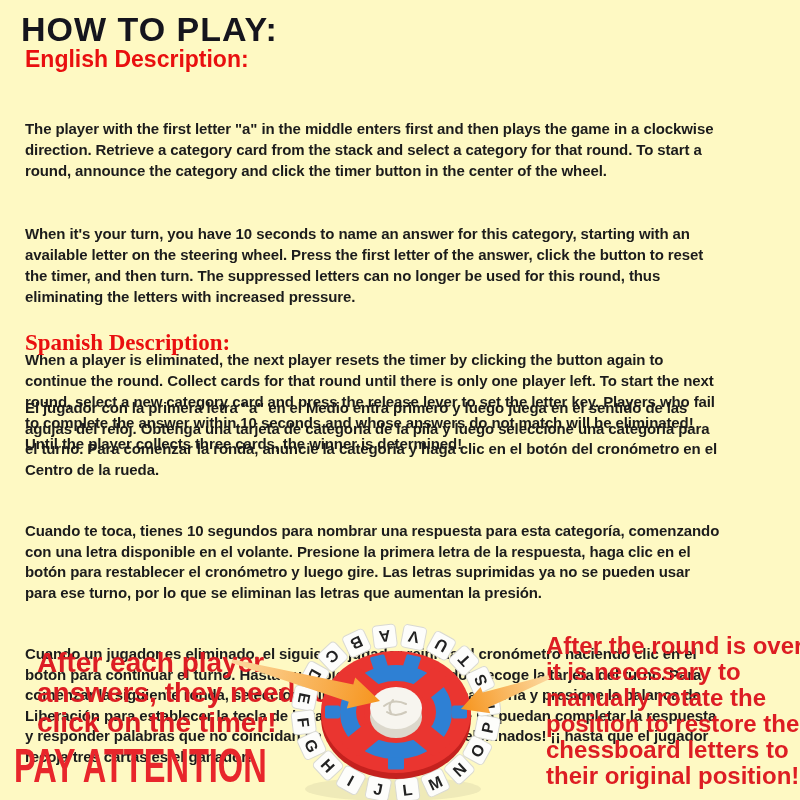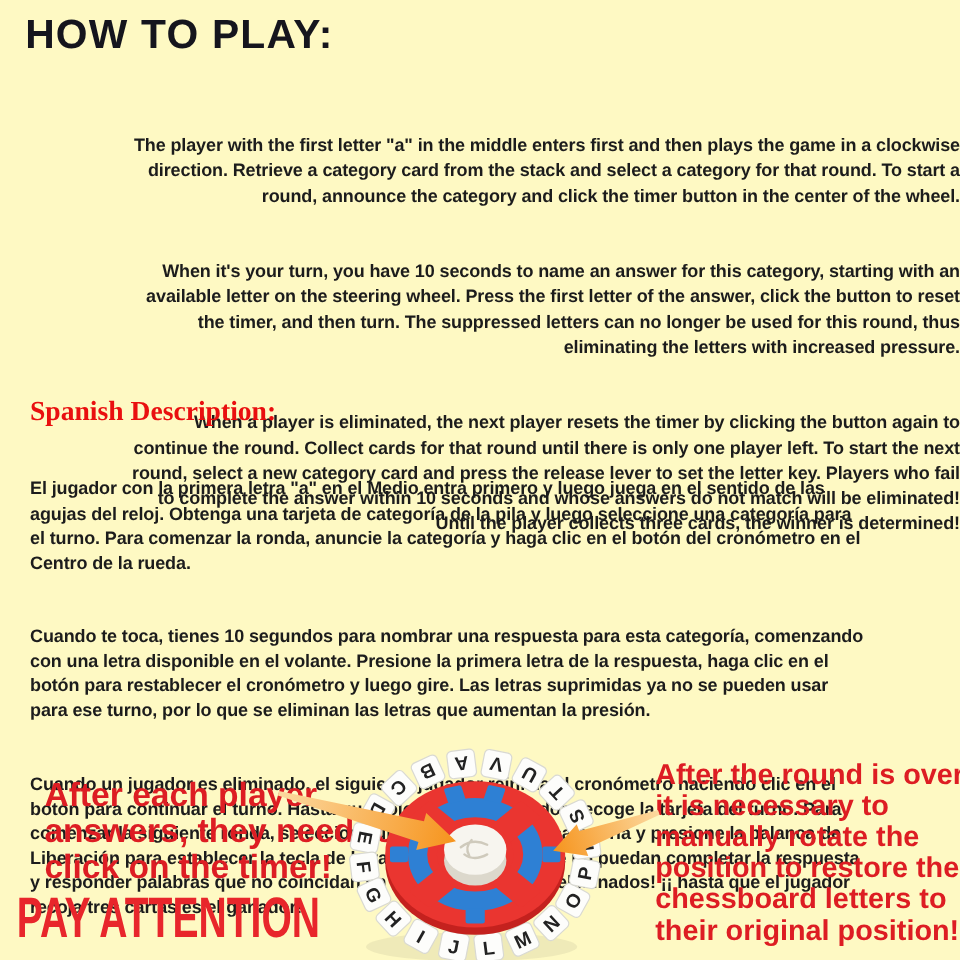--- a/index.html
+++ b/index.html
@@ -21,21 +21,21 @@
   }
   .sec-heading{
     font-size:23px;font-weight:bold;color:var(--heading_red);white-space:pre;
   }
   #en-heading{left:25px;top:46px;}
   #es-heading{left:25px;top:330px;font-family:Liberation Serif, serif;}
   .body-text{
     left:25px;width:775px;font-size:15px;font-weight:bold;line-height:21px;
     color:var(--body_black);white-space:pre;letter-spacing:-0.1px;
   }
-  #en-body{top:69px;text-align:right;}
+  #en-body{top:76px;}
   #es-body{top:357px;line-height:20.5px;}
   .body-text p{white-space:pre;}
   .note{
     font-weight:bold;color:var(--note_red);white-space:pre;
   }
   #note-left{left:37px;top:648px;font-size:28px;line-height:30px;}
   #note-right{left:546px;top:633px;font-size:24px;line-height:26px;}
   #banner{
     left:14px;top:739px;font-size:44px;font-weight:bold;color:var(--banner_red);
     transform:scale(0.74,1.08);transform-origin:left top;letter-spacing:0px;
@@ -44,20 +44,21 @@
   #wheel{left:283px;top:617px;}
   #arrows{left:0;top:0;pointer-events:none;}
 </style>
 </head>
 <body>
 
 <div id="page">
 
   <div id="title" class="abs">HOW TO PLAY:</div>
 
+  <div id="en-heading" class="abs sec-heading">English Description:</div>
 
   <div id="en-body" class="abs body-text">
     <p>The player with the first letter "a" in the middle enters first and then plays the game in a clockwise
 direction. Retrieve a category card from the stack and select a category for that round. To start a
 round, announce the category and click the timer button in the center of the wheel.</p>
     <p>When it's your turn, you have 10 seconds to name an answer for this category, starting with an
 available letter on the steering wheel. Press the first letter of the answer, click the button to reset
 the timer, and then turn. The suppressed letters can no longer be used for this round, thus
 eliminating the letters with increased pressure.</p>
     <p>When a player is eliminated, the next player resets the timer by clicking the button again to

